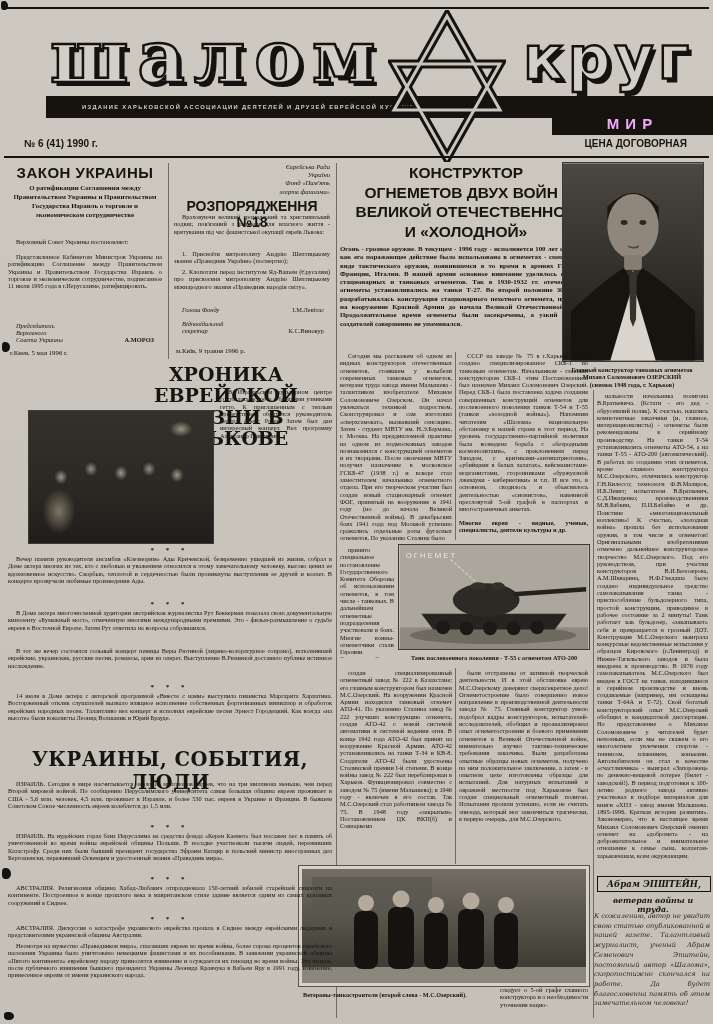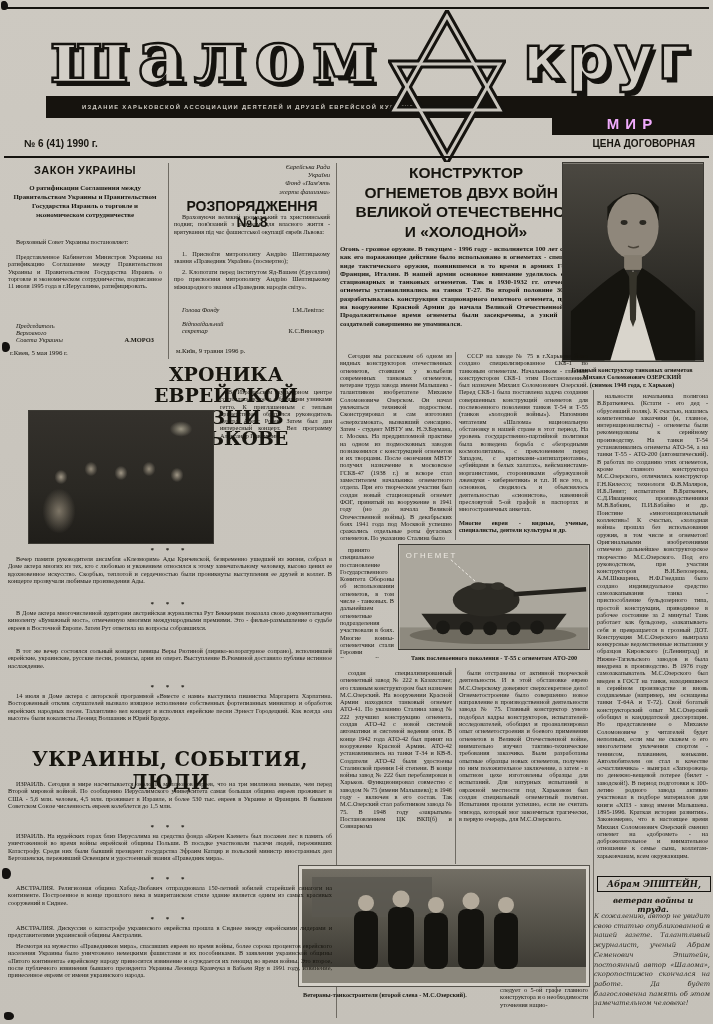--- a/index.html
+++ b/index.html
@@ -26,21 +26,21 @@
   .mast-ru{left:50px;top:8px;width:342px;height:96px;font-family:"DejaVu Serif",serif;
     font-weight:bold;font-size:73px;line-height:96px;letter-spacing:9px;color:#d3cfc7;
     -webkit-text-stroke:2.5px #15130f;text-shadow:4px 4px 0 #15130f;}
   .mast-he{left:506px;top:12px;width:204px;height:90px;font-family:"DejaVu Sans",sans-serif;
     font-weight:bold;font-size:60px;line-height:92px;letter-spacing:4px;text-align:center;color:#d3cfc7;
     -webkit-text-stroke:2.5px #15130f;text-shadow:4px 4px 0 #15130f;}
   .band{background:#16130e;}
   .band-sub{color:#cfcbc3;font-size:5.8px;letter-spacing:1.3px;font-weight:bold;line-height:22px;padding-left:36px;}
   .mir{color:#f0abfc;font-weight:bold;font-size:15px;letter-spacing:6px;line-height:22px;text-align:center;}
   .dl{font-family:"Liberation Sans",sans-serif;font-weight:bold;font-size:10px;top:138px;}
-  .law-title{font-size:11px;letter-spacing:.5px;}
+  .law-title{font-size:15px;letter-spacing:.5px;}
   .h-chron{font-size:19px;line-height:1.12;}
   .h-news{font-size:19.5px;letter-spacing:.5px;}
   .h-main{font-size:15.5px;line-height:1.26;}
   .sig-row{display:flex;justify-content:space-between;align-items:flex-end;font-size:6.4px;}
   .authbox{border:1.5px solid #15130f;padding:2px 3px;text-align:center;
     font-family:"DejaVu Serif",serif;font-weight:bold;font-style:italic;font-size:8.6px;}
   .chron-photo{background:
     radial-gradient(16px 11px at 152px 18px,#9b9583 0%,rgba(60,56,48,0) 70%),
     radial-gradient(9px 10px at 32px 66px,#a09786 0%,rgba(60,56,48,0) 72%),
     radial-gradient(9px 10px at 62px 58px,#968d7c 0%,rgba(60,56,48,0) 72%),
@@ -72,21 +72,21 @@
     <div class="abs mast-he">круг</div>
     <svg class="abs" style="left:388px;top:10px;" width="118" height="152" viewBox="0 0 118 152">
       <polygon points="59,6 112,100 6,100" fill="none" stroke="#15130f" stroke-width="9"></polygon>
       <polygon points="59,148 6,54 112,54" fill="none" stroke="#15130f" stroke-width="9"></polygon>
       <polygon points="59,6 112,100 6,100" fill="none" stroke="#c9c5bd" stroke-width="3"></polygon>
       <polygon points="59,148 6,54 112,54" fill="none" stroke="#c9c5bd" stroke-width="3"></polygon>
     </svg>
   </header>
 
   <div class="abs dl" style="left:24px;">№ 6 (41) 1990 г.</div>
-  <div class="abs dl" style="right:18px;margin-left:48px;">ЦЕНА ДОГОВОРНАЯ</div>
+  <div class="abs dl" style="right:26px;margin-left:48px;">ЦЕНА ДОГОВОРНАЯ</div>
   <div class="abs rule-h" style="left:4px;top:156px;width:705px;height:2px;"></div>
 
   <div class="abs rule-v" style="left:168px;top:163px;height:196px;"></div>
   <div class="abs rule-v" style="left:336px;top:163px;height:855px;"></div>
   <div class="abs rule-v" style="left:455px;top:352px;height:188px;"></div>
   <div class="abs rule-v" style="left:455px;top:668px;height:196px;"></div>
   <div class="abs rule-v" style="left:593px;top:390px;height:628px;"></div>
 
   <section>
     <div class="abs sans bold ctr law-title" style="left:6px;top:164px;width:158px;">ЗАКОН УКРАИНЫ</div>

